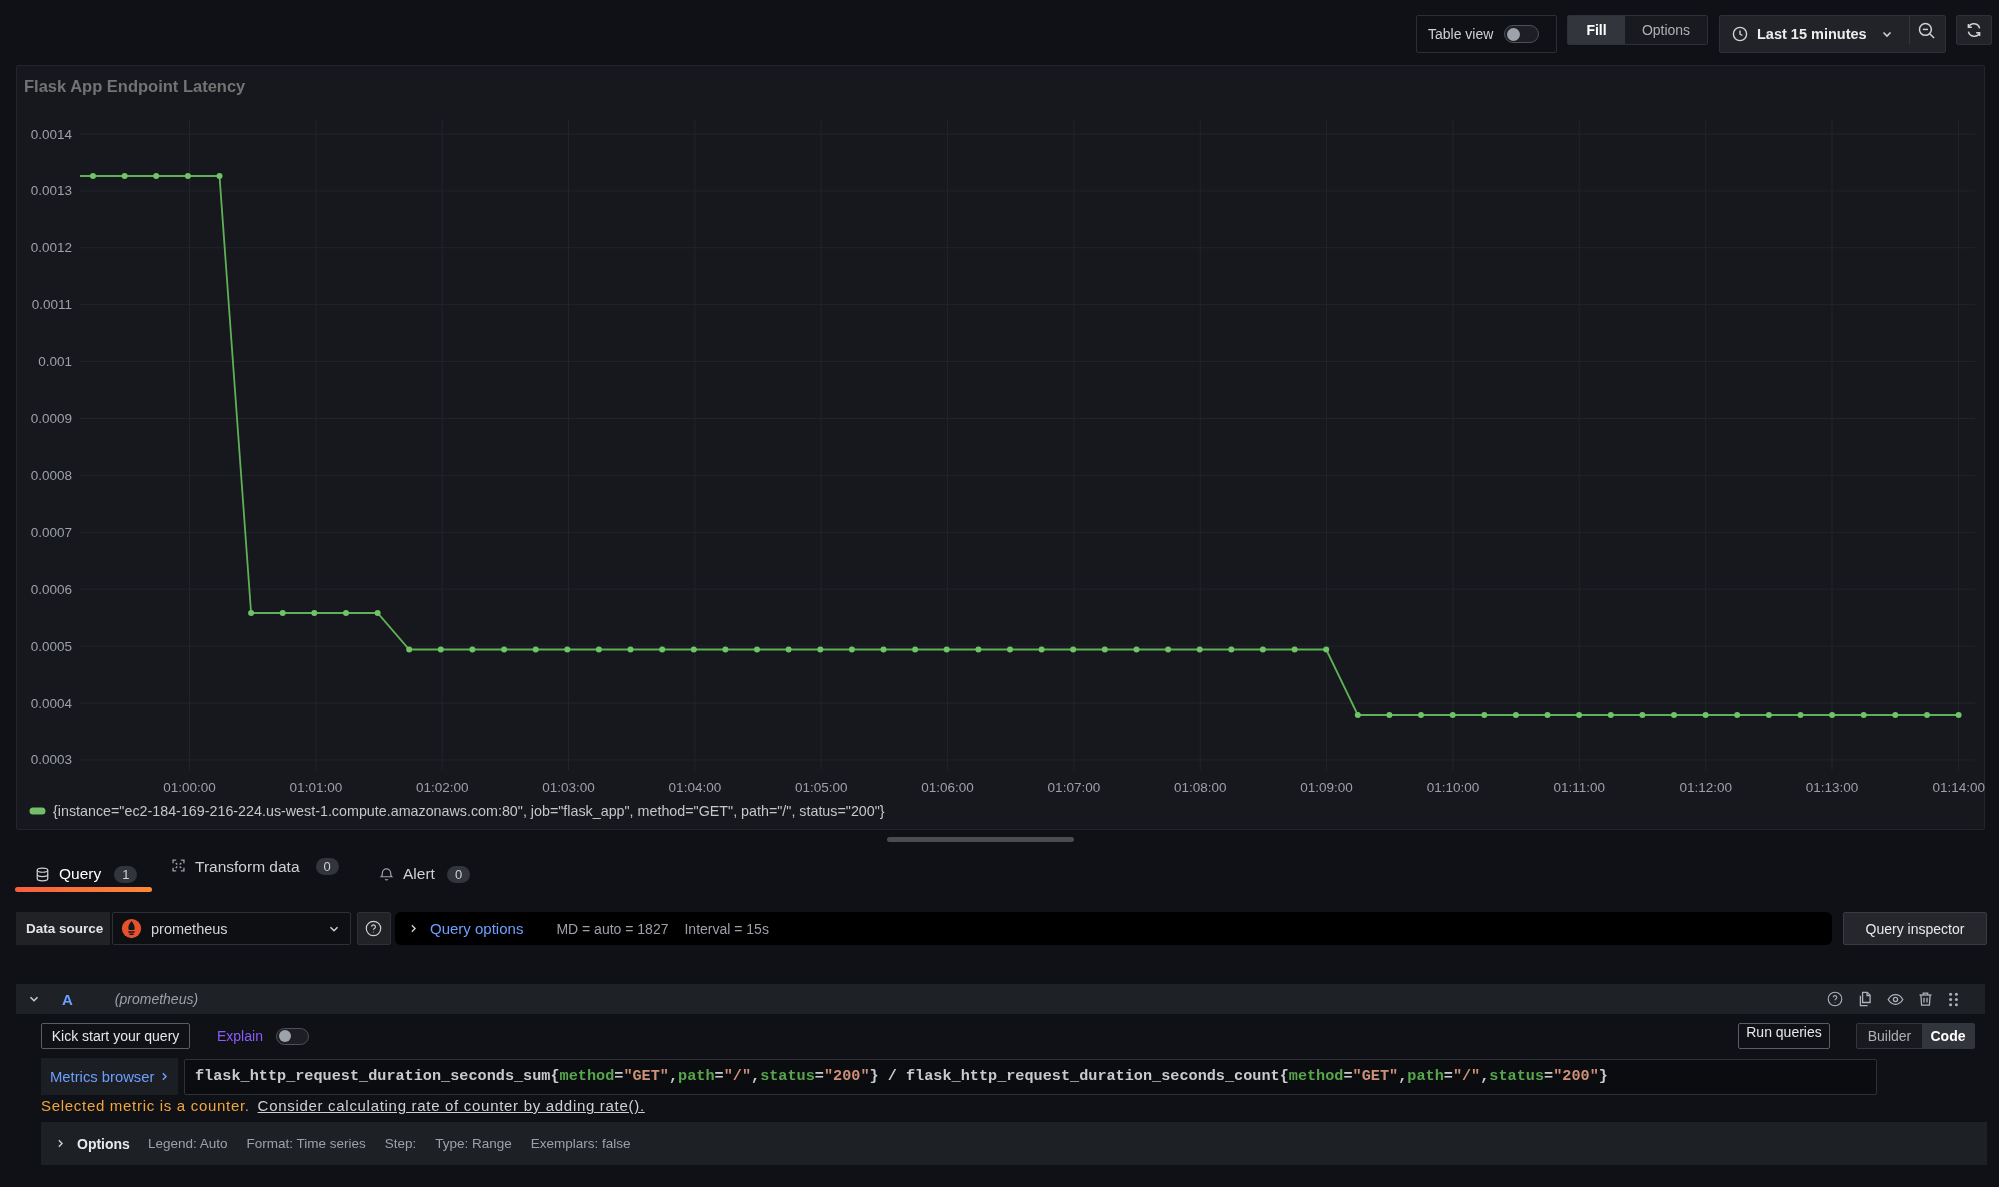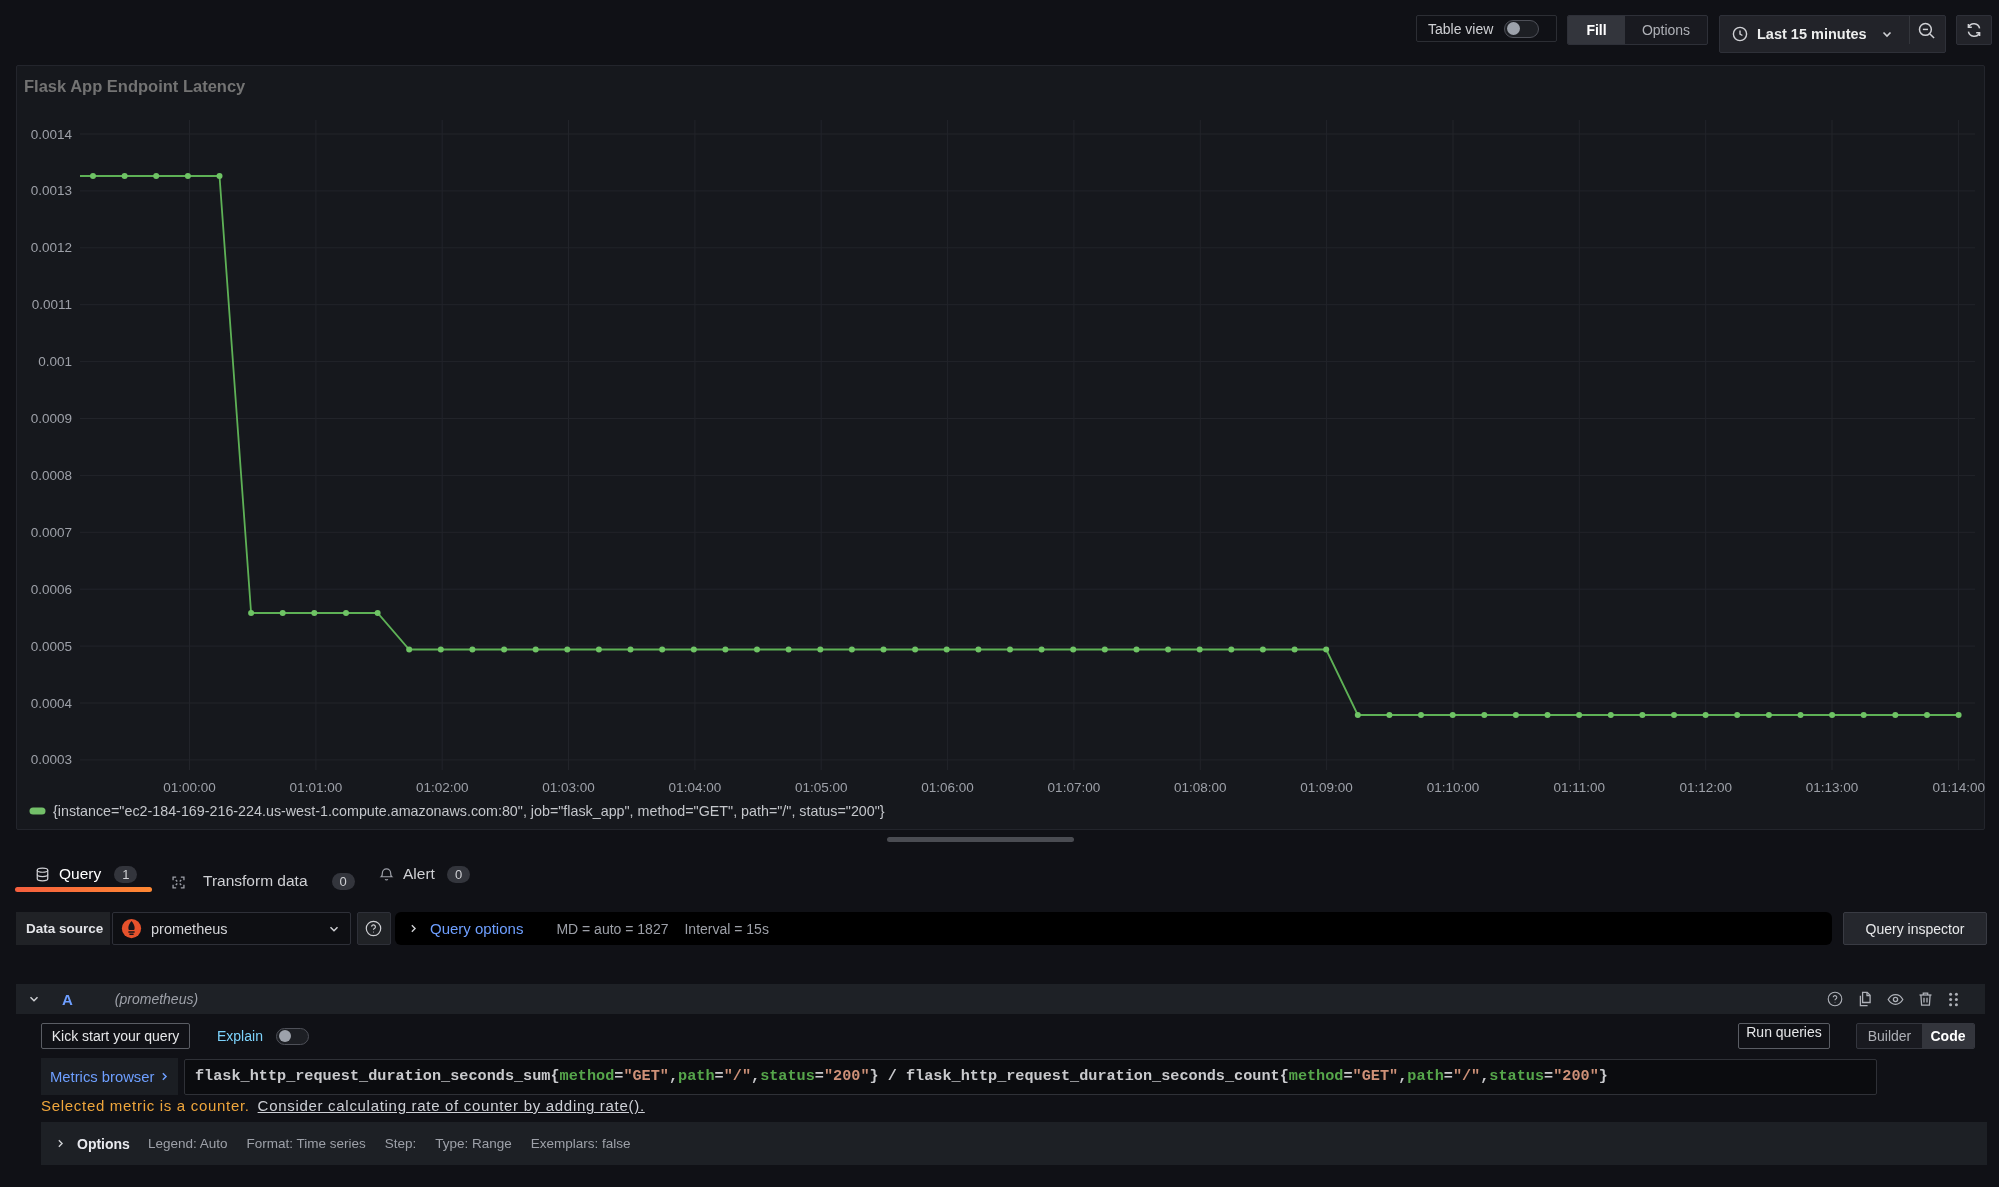--- a/index.html
+++ b/index.html
@@ -4,21 +4,21 @@
 <style>
   * { margin:0; padding:0; box-sizing:border-box; }
   html,body { width:1999px; height:1187px; background:#101116; overflow:hidden; }
   body { font-family:"Liberation Sans", sans-serif; position:relative; color:#d8d9da; }
   .abs { position:absolute; }
   svg { display:block; }
 </style>
 </head>
 <body>
 
-<div class="abs" style="left:1416px;top:15px;width:141px;height:27px;border:1px solid #2c2e34;border-radius:2px;display:flex;align-items:center;padding:0 11px;">
+<div class="abs" style="left:1416px;top:15px;width:141px;height:38px;border:1px solid #2c2e34;border-radius:2px;display:flex;align-items:center;padding:0 11px;">
   <span style="font-size:14px;color:#cfd0d4;">Table view</span>
   <span style="margin-left:11px;width:35px;height:18px;border-radius:9px;background:#1d1f24;border:1px solid #4e5058;position:relative;display:inline-block;">
     <span style="position:absolute;left:2px;top:1.5px;width:13px;height:13px;border-radius:50%;background:#9da2ab;"></span>
   </span>
 </div>
 
 <div class="abs" style="left:1567px;top:15px;width:141px;height:30px;border:1px solid #2e3038;border-radius:2px;display:flex;background:#191a20;overflow:hidden;">
   <span style="flex:0 0 57px;background:#33353c;color:#ffffff;font-weight:700;font-size:14px;display:flex;align-items:center;justify-content:center;">Fill</span>
   <span style="flex:1;color:#aeb0b6;font-size:14px;display:flex;align-items:center;justify-content:center;">Options</span>
 </div>
@@ -182,21 +182,21 @@
   <svg width="15" height="15" viewBox="0 0 16 16" fill="none" stroke="#d0d1d5" stroke-width="1.3" style="margin-right:9px;">
     <ellipse cx="8" cy="3.4" rx="5.6" ry="2.2"></ellipse>
     <path d="M2.4 3.4v4.6c0 1.2 2.5 2.2 5.6 2.2s5.6-1 5.6-2.2V3.4"></path>
     <path d="M2.4 8v4.6c0 1.2 2.5 2.2 5.6 2.2s5.6-1 5.6-2.2V8"></path>
   </svg>
   <span style="font-size:15.5px;font-weight:500;color:#ffffff;">Query</span>
   <span style="margin-left:13px;background:#33353c;color:#cfd0d4;font-size:13px;border-radius:9px;padding:1px 8px;">1</span>
 </div>
 <div class="abs" style="left:15px;top:887px;width:137px;height:5px;border-radius:2.5px;background:linear-gradient(90deg,#f55f3e,#ff8833);"></div>
 
-<div class="abs" style="left:171px;top:858px;height:32px;display:flex;align-items:flex-end;gap:8px;">
+<div class="abs" style="left:171px;top:858px;height:32px;display:flex;align-items:flex-start;">
   <svg width="15" height="15" viewBox="0 0 16 16" fill="none" stroke="#9da0a8" stroke-width="1.4" style="margin-right:9px;">
     <path d="M5.5 2.2H2.2v3.3"></path>
       <path d="M10.5 2.2h3.3v3.3"></path>
       <path d="M5.5 13.8H2.2v-3.3"></path>
       <path d="M10.5 13.8h3.3v-3.3"></path>
     <path d="M5.1 5.4l1.6 1.6"></path>
       <path d="M10.9 5.4L9.3 7"></path>
       <path d="M5.1 10.6l1.6-1.6"></path>
       <path d="M10.9 10.6L9.3 9"></path>
   </svg>
@@ -284,21 +284,21 @@
           <circle cx="9.4" cy="12.8" r="1.5"></circle>
         </g>
       </svg>
   </span>
 </div>
 
 <div class="abs" style="left:41px;top:1023px;width:149px;height:26px;border:1px solid #5a5d64;border-radius:2px;display:flex;align-items:center;justify-content:center;">
   <span style="font-size:14px;font-weight:500;color:#e6e7e9;">Kick start your query</span>
 </div>
 <div class="abs" style="left:217px;top:1023px;height:26px;display:flex;align-items:center;">
-  <span style="font-size:14px;color:#7dd3fc;">Explain</span>
+  <span style="font-size:14px;color:#8b5cf6;">Explain</span>
   <span style="margin-left:13px;width:33px;height:17px;border-radius:9px;background:#1d1f24;border:1px solid #4e5058;position:relative;display:inline-block;">
     <span style="position:absolute;left:2px;top:1.5px;width:12px;height:12px;border-radius:50%;background:#9da2ab;"></span>
   </span>
 </div>
 <div class="abs" style="left:1738px;top:1023px;width:92px;height:26px;border:1px solid #5a5d64;border-radius:2px;display:flex;align-items:flex-start;justify-content:center;">
   <span style="font-size:14px;font-weight:500;color:#e6e7e9;">Run queries</span>
 </div>
 <div class="abs" style="left:1856px;top:1023px;width:119px;height:26px;border:1px solid #34363e;border-radius:2px;display:flex;background:#191a20;overflow:hidden;">
   <span style="flex:1;color:#aeb0b6;font-size:14px;display:flex;align-items:center;justify-content:center;">Builder</span>
   <span style="flex:0 0 52px;background:#33353c;color:#ffffff;font-weight:700;font-size:14px;display:flex;align-items:center;justify-content:center;">Code</span>

